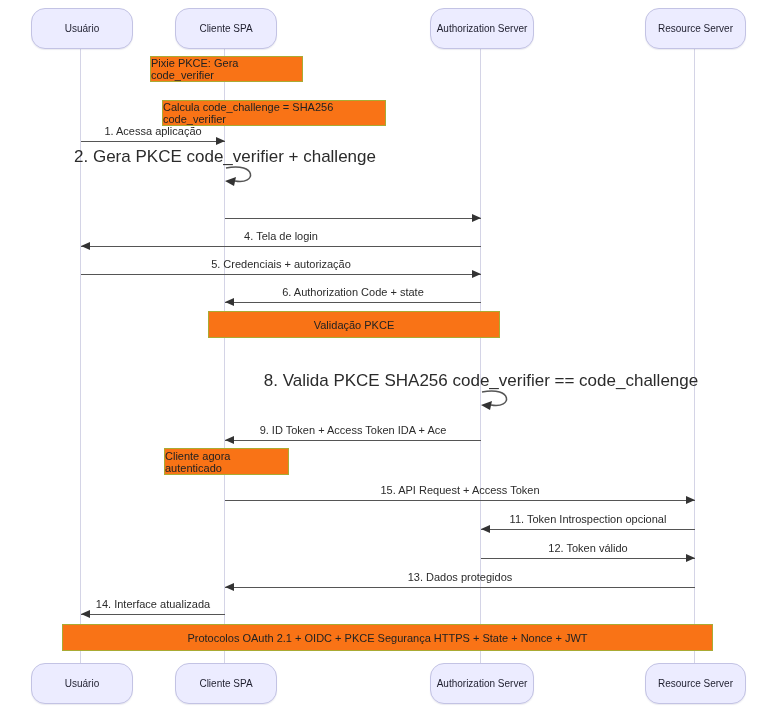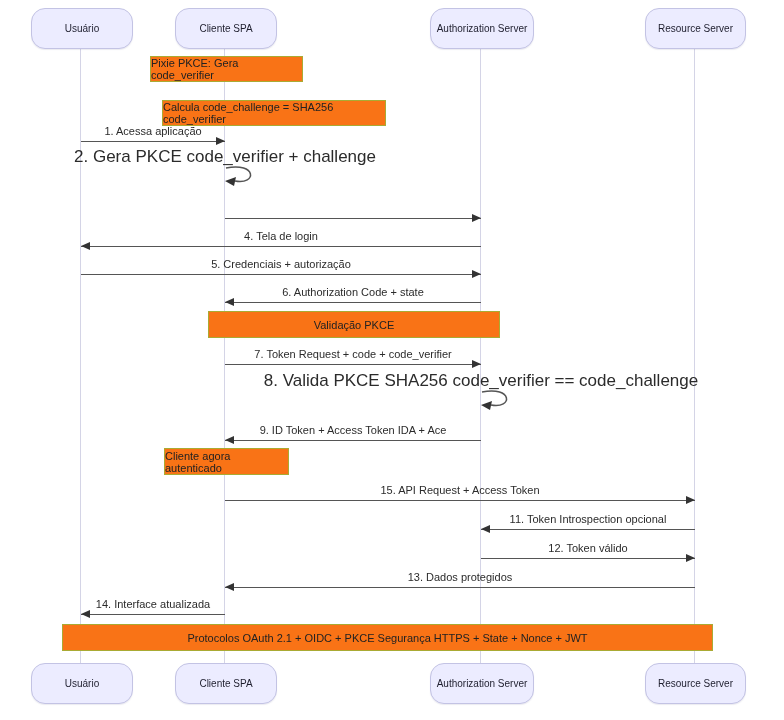--- a/index.html
+++ b/index.html
@@ -79,25 +79,20 @@
   </div>
 
   <div class="msg" style="left:225px;top:286px;width:256px;text-align:right;">
     <div class="lbl">6. Authorization Code + state</div>
     <div class="line"></div>
     <span class="ah ah-l"></span>
   </div>
 
   <div class="note" style="left:208px;top:311px;width:290px;height:25px;">Validação PKCE</div>
 
-  <div class="msg" style="left:225px;top:348px;width:256px;">
-    <div class="lbl">7. Token Request + code + code_verifier</div>
-    <div class="line"></div>
-    <span class="ah ah-r"></span>
-  </div>
 
   <div class="selflbl" style="left:481px;top:377px;">
     <div class="lbl">8. Valida PKCE SHA256 code_verifier == code_challenge</div>
   </div>
   <svg class="selfloop" style="left:481px;top:389px;" width="36" height="23" viewBox="0 0 36 23">
     <path d="M 1 3 C 32 -3, 32 20, 10 16" stroke="#555555" stroke-width="1.5" fill="none"></path>
     <polygon points="0,16 11,12 9,21" fill="#333333"></polygon>
   </svg>
 
   <div class="msg" style="left:225px;top:424px;width:256px;">

